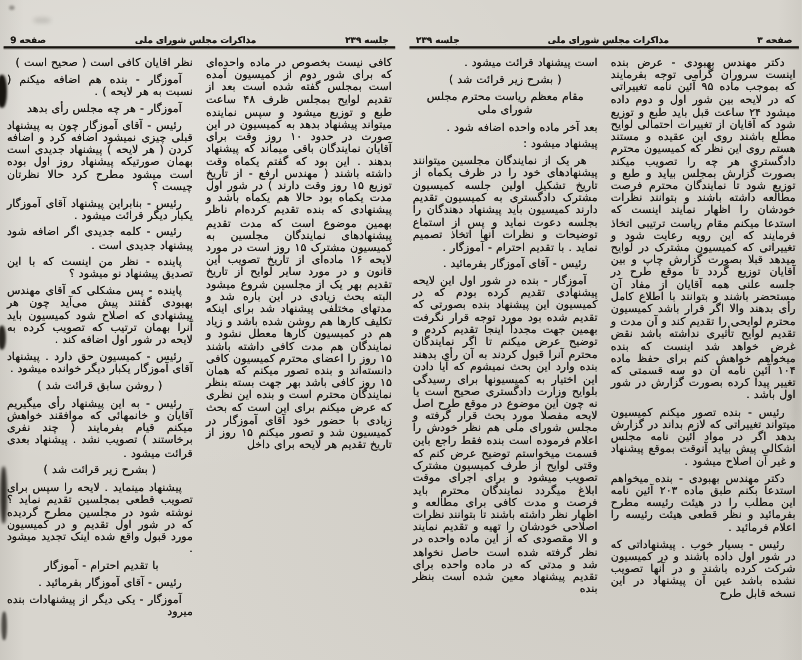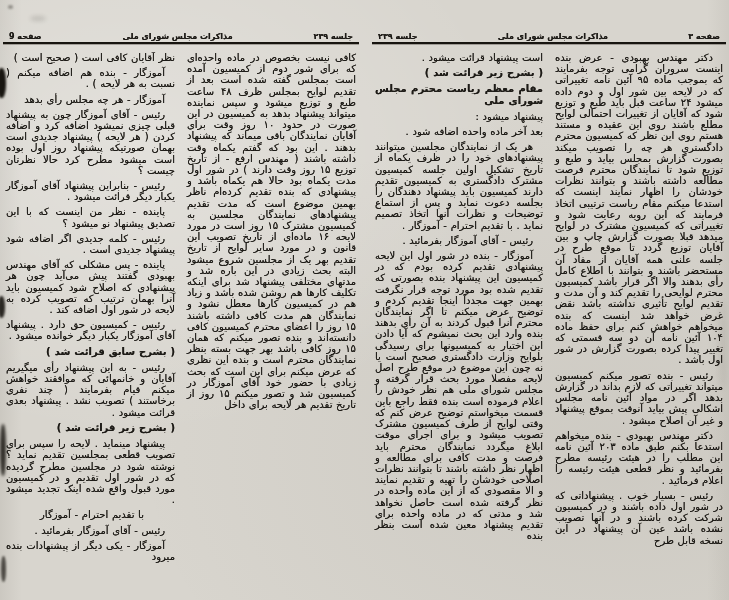--- a/index.html
+++ b/index.html
@@ -27,21 +27,21 @@
     display:flex; gap:12px; margin-top:8px; height:538px; overflow:hidden; padding:0 3px;
   }
   .col{flex:1; min-width:0;}
   .col p{
     margin:0 0 4px; font-size:10px; line-height:11.2px;
     text-align:justify; word-spacing:.5px;
     text-shadow:0 0 .55px rgba(30,26,20,.85);
   }
   .col p.para{text-indent:10px;}
   .col p.cont{text-indent:0;}
-  .col p.center{text-indent:0; margin:4px 0 5px;font-weight:bold;}
+  .col p.center{text-align:center; text-indent:0; margin:4px 0 5px;}
   .col p.sig{text-align:center; text-indent:0; padding-left:3px;}
   .col b{font-weight:normal;}
   .artifact{position:absolute; background:#191611; border-radius:45%; filter:blur(1px);}
   .a1{left:-3px; top:68px; width:9px; height:30px;}
   .a2{left:-2px; top:296px; width:7px; height:22px; opacity:.9;}
   .a3{left:0px; top:424px; width:6px; height:52px; opacity:.85; filter:blur(1.4px);}
   .a4{left:1px; top:556px; width:5px; height:26px; opacity:.7;}
   .a5{left:8px; top:5px; width:5px; height:4px; opacity:.35;}
   .a6{left:30px; top:16px; width:16px; height:5px; opacity:.14; filter:blur(2px);}
   .a7{left:720px; top:300px; width:6px; height:90px; opacity:.08; filter:blur(3px);}
@@ -70,22 +70,22 @@
       <div class="col">
           <p class="para"><b>دکتر مهندس بهبودی</b> - عرض بنده اینست سروران گرامی توجه بفرمایند که بموجب ماده ۹۵ آئین نامه تغییراتی که در لایحه بین شور اول و دوم داده میشود ۲۴ ساعت قبل باید طبع و توزیع شود که آقایان از تغییرات احتمالی لوایح مطلع باشند روی این عقیده و مستند هستم روی این نظر که کمیسیون محترم دادگستری هر چه را تصویب میکند بصورت گزارش بمجلس بیاید و طبع و توزیع شود تا نمایندگان محترم فرصت مطالعه داشته باشند و بتوانند نظرات خودشان را اظهار نمایند اینست که استدعا میکنم مقام ریاست ترتیبی اتخاذ فرمایند که این رویه رعایت شود و تغییراتی که کمیسیون مشترک در لوایح میدهد قبلا بصورت گزارش چاپ و بین آقایان توزیع گردد تا موقع طرح در جلسه علنی همه آقایان از مفاد آن مستحضر باشند و بتوانند با اطلاع کامل رأی بدهند والا اگر قرار باشد کمیسیون محترم لوایحی را تقدیم کند و آن مدت و تقدیم لوایح تأثیری نداشته باشد نقض غرض خواهد شد اینست که بنده میخواهم خواهش کنم برای حفظ ماده ۱۰۴ آئین نامه آن دو سه قسمتی که تغییر پیدا کرده بصورت گزارش در شور اول باشد .</p>
           <p class="para"><b>رئیس</b> - بنده تصور میکنم کمیسیون میتواند تغییراتی که لازم بداند در گزارش بدهد اگر در مواد آئین نامه مجلس اشکالی پیش بیاید آنوقت بموقع پیشنهاد و غیر آن اصلاح میشود .</p>
           <p class="para"><b>دکتر مهندس بهبودی</b> - بنده میخواهم استدعا بکنم طبق ماده ۲۰۳ آئین نامه این مطلب را در هیئت رئیسه مطرح بفرمائید و نظر قطعی هیئت رئیسه را اعلام فرمائید .</p>
           <p class="para"><b>رئیس</b> - بسیار خوب . پیشنهاداتی که در شور اول داده باشند و در کمیسیون شرکت کرده باشند و در آنها تصویب نشده باشد عین آن پیشنهاد در این نسخه قابل طرح</p>
         </div>
       <div class="col">
           <p class="cont">است پیشنهاد قرائت میشود .</p>
           <p class="center">( بشرح زیر قرائت شد )</p>
           <p class="center">مقام معظم ریاست محترم مجلس شورای ملی</p>
+          <p class="cont">بعد آخر ماده واحده اضافه شود .</p>
           <p class="cont">پیشنهاد میشود :</p>
-          <p class="cont">بعد آخر ماده واحده اضافه شود .</p>
           <p class="para">هر یک از نمایندگان مجلسین میتوانند پیشنهادهای خود را در ظرف یکماه از تاریخ تشکیل اولین جلسه کمیسیون مشترک دادگستری به کمیسیون تقدیم دارند کمیسیون باید پیشنهاد دهندگان را بجلسه دعوت نماید و پس از استماع توضیحات و نظرات آنها اتخاذ تصمیم نماید .  با تقدیم احترام - آموزگار .</p>
           <p class="para"><b>رئیس</b> - آقای آموزگار بفرمائید .</p>
           <p class="para"><b>آموزگار</b> - بنده در شور اول این لایحه پیشنهادی تقدیم کرده بودم که در کمیسیون این پیشنهاد بنده بصورتی که تقدیم شده بود مورد توجه قرار نگرفت بهمین جهت مجدداً اینجا تقدیم کردم و توضیح عرض میکنم تا اگر نمایندگان محترم آنرا قبول کردند به آن رأی بدهند بنده وارد این بحث نمیشوم که آیا دادن این اختیار به کمیسیونها برای رسیدگی بلوایح وزارت دادگستری صحیح است یا نه چون این موضوع در موقع طرح اصل لایحه مفصلا مورد بحث قرار گرفته و مجلس شورای ملی هم نظر خودش را اعلام فرموده است بنده فقط راجع باین قسمت میخواستم توضیح عرض کنم که وقتی لوایح از طرف کمیسیون مشترک تصویب میشود و برای اجرای موقت ابلاغ میگردد نمایندگان محترم باید فرصت و مدت کافی برای مطالعه و اظهار نظر داشته باشند تا بتوانند نظرات اصلاحی خودشان را تهیه و تقدیم نمایند و الا مقصودی که از این ماده واحده در نظر گرفته شده است حاصل نخواهد شد و مدتی که در ماده واحده برای تقدیم پیشنهاد معین شده است بنظر بنده</p>
         </div>
     </div>
   </section>
 
   <section class="page left-page">
     <header class="page-header">
       <span class="hdr">جلسه ۲۳۹</span>
@@ -96,25 +96,25 @@
     <div class="columns">
       <div class="col">
           <p class="cont">کافی نیست بخصوص در ماده واحده‌ای که برای شور دوم از کمیسیون آمده است بمجلس گفته شده است بعد از تقدیم لوایح بمجلس ظرف ۴۸ ساعت طبع و توزیع میشود و سپس نماینده میتواند پیشنهاد بدهد به کمیسیون در این صورت در حدود ۱۰ روز وقت برای آقایان نمایندگان باقی میماند که پیشنهاد بدهند . این بود که گفتم یکماه وقت داشته باشند ( مهندس ارفع - از تاریخ توزیع ۱۵ روز وقت دارند ) در شور اول مدت یکماه بود حالا هم یکماه باشد و پیشنهادی که بنده تقدیم کرده‌ام ناظر بهمین موضوع است که مدت تقدیم پیشنهادهای نمایندگان مجلسین به کمیسیون مشترک ۱۵ روز است در مورد لایحه ۱۶ ماده‌ای از تاریخ تصویب این قانون و در مورد سایر لوایح از تاریخ تقدیم بهر یک از مجلسین شروع میشود البته بحث زیادی در این باره شد و مدتهای مختلفی پیشنهاد شد برای اینکه تکلیف کارها هم روشن شده باشد و زیاد هم در کمیسیون کارها معطل نشود و نمایندگان هم مدت کافی داشته باشند ۱۵ روز را اعضای محترم کمیسیون کافی دانسته‌اند و بنده تصور میکنم که همان ۱۵ روز کافی باشد بهر جهت بسته بنظر نمایندگان محترم است و بنده این نظری که عرض میکنم برای این است که بحث زیادی با حضور خود آقای آموزگار در کمیسیون شد و تصور میکنم ۱۵ روز از تاریخ تقدیم هر لایحه برای داخل</p>
         </div>
       <div class="col">
           <p class="cont">نظر آقایان کافی است ( صحیح است )</p>
           <p class="para"><b>آموزگار</b> - بنده هم اضافه میکنم ( نسبت به هر لایحه ) .</p>
           <p class="para"><b>آموزگار</b> - هر چه مجلس رأی بدهد</p>
           <p class="para"><b>رئیس</b> - آقای آموزگار چون به پیشنهاد قبلی چیزی نمیشود اضافه کرد و اضافه کردن ( هر لایحه ) پیشنهاد جدیدی است بهمان صورتیکه پیشنهاد روز اول بوده است میشود مطرح کرد حالا نظرتان چیست ؟</p>
           <p class="para"><b>رئیس</b> - بنابراین پیشنهاد آقای آموزگار یکبار دیگر قرائت میشود .</p>
+          <p class="para"><b>رئیس</b> - کلمه جدیدی اگر اضافه شود پیشنهاد جدیدی است .</p>
           <p class="para"><b>پاینده</b> - نظر من اینست که با این تصدیق پیشنهاد نو میشود ؟</p>
-          <p class="para"><b>رئیس</b> - کلمه جدیدی اگر اضافه شود پیشنهاد جدیدی است .</p>
           <p class="para"><b>پاینده</b> - پس مشکلی که آقای مهندس بهبودی گفتند پیش می‌آید چون هر پیشنهادی که اصلاح شود کمیسیون باید آنرا بهمان ترتیب که تصویب کرده به لایحه در شور اول اضافه کند .</p>
           <p class="para"><b>رئیس</b> - کمیسیون حق دارد . پیشنهاد آقای آموزگار یکبار دیگر خوانده میشود .</p>
-          <p class="center">( بشرح سابق قرائت شد )</p>
+          <p class="center">( روشن سابق قرائت شد )</p>
           <p class="para"><b>رئیس</b> - به این پیشنهاد رأی میگیریم آقایان و خانمهائی که موافقند خواهش میکنم قیام بفرمایند ( چند نفری برخاستند ) تصویب نشد . پیشنهاد بعدی قرائت میشود .</p>
           <p class="center">( بشرح زیر قرائت شد )</p>
           <p class="para">پیشنهاد مینماید . لایحه را سپس برای تصویب قطعی بمجلسین تقدیم نماید ؟ نوشته شود در مجلسین مطرح گردیده که در شور اول تقدیم و در کمیسیون مورد قبول واقع شده اینک تجدید میشود .</p>
           <p class="sig">با تقدیم احترام - آموزگار</p>
           <p class="para"><b>رئیس</b> - آقای آموزگار بفرمائید .</p>
           <p class="para"><b>آموزگار</b> - یکی دیگر از پیشنهادات بنده میرود</p>
         </div>
     </div>
   </section>
 

